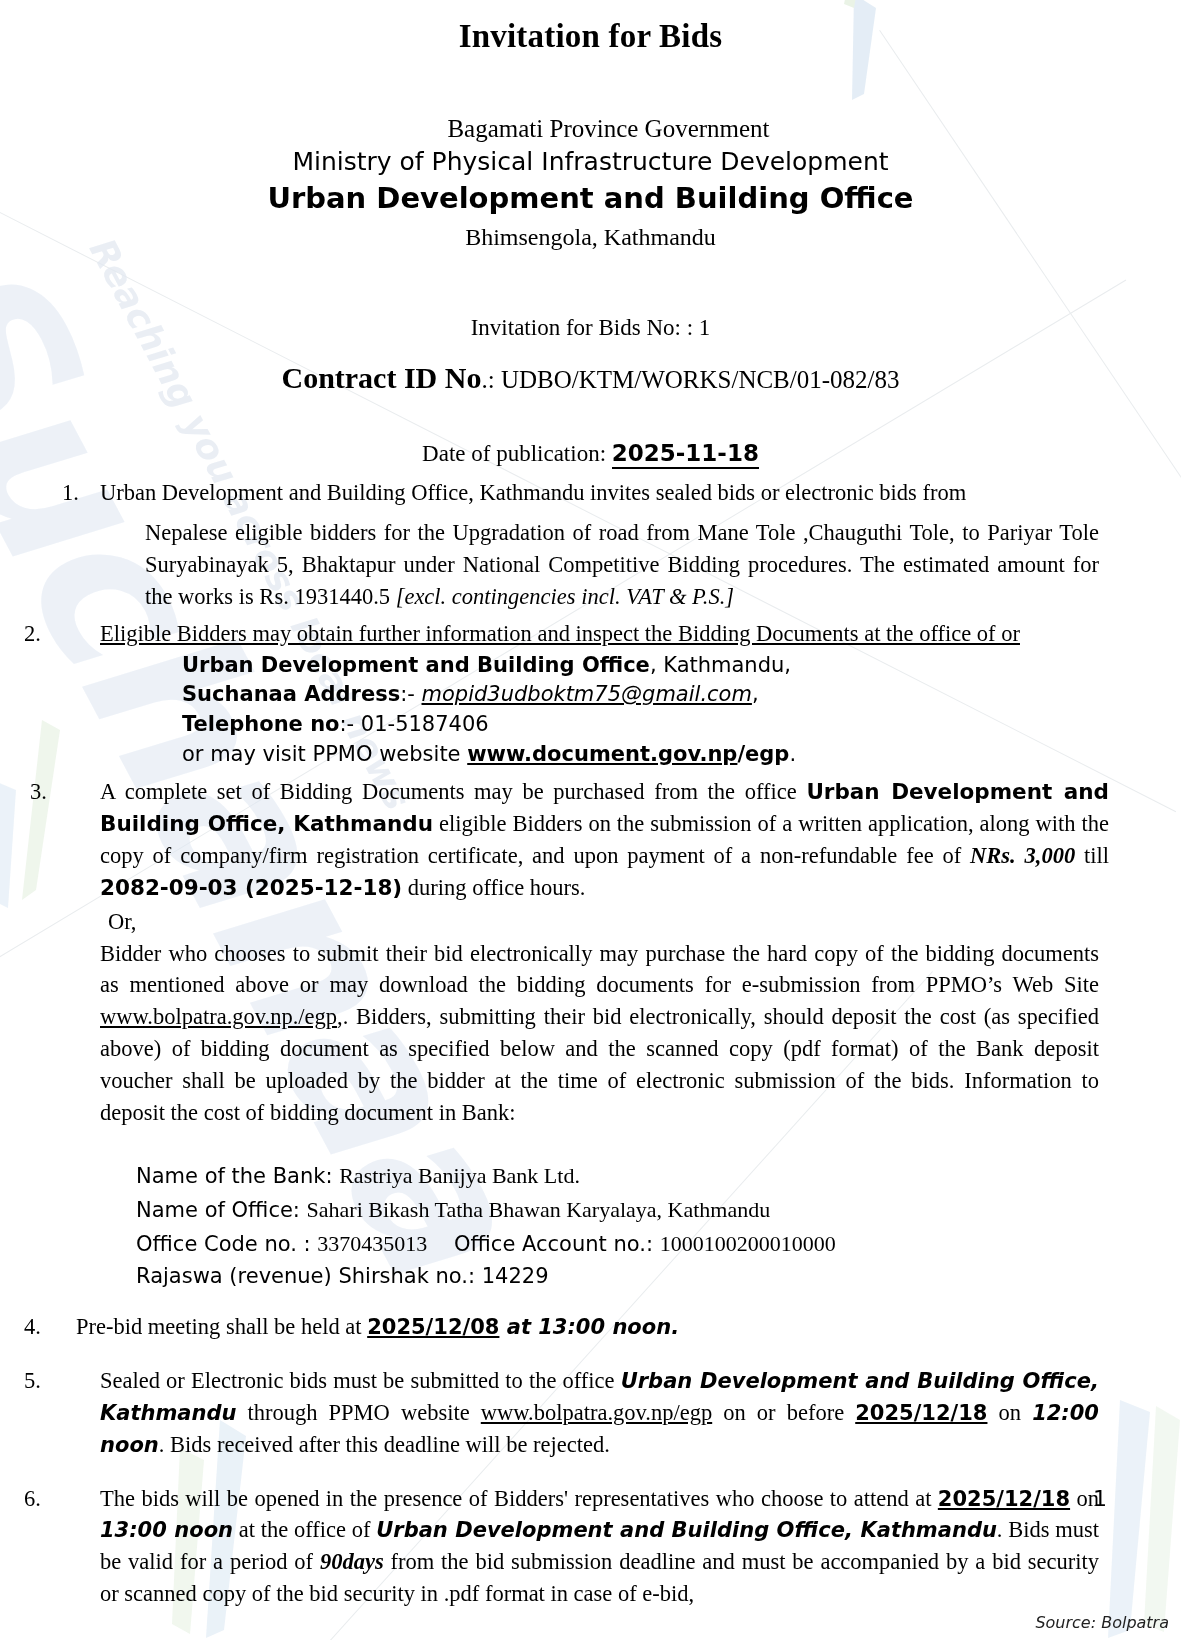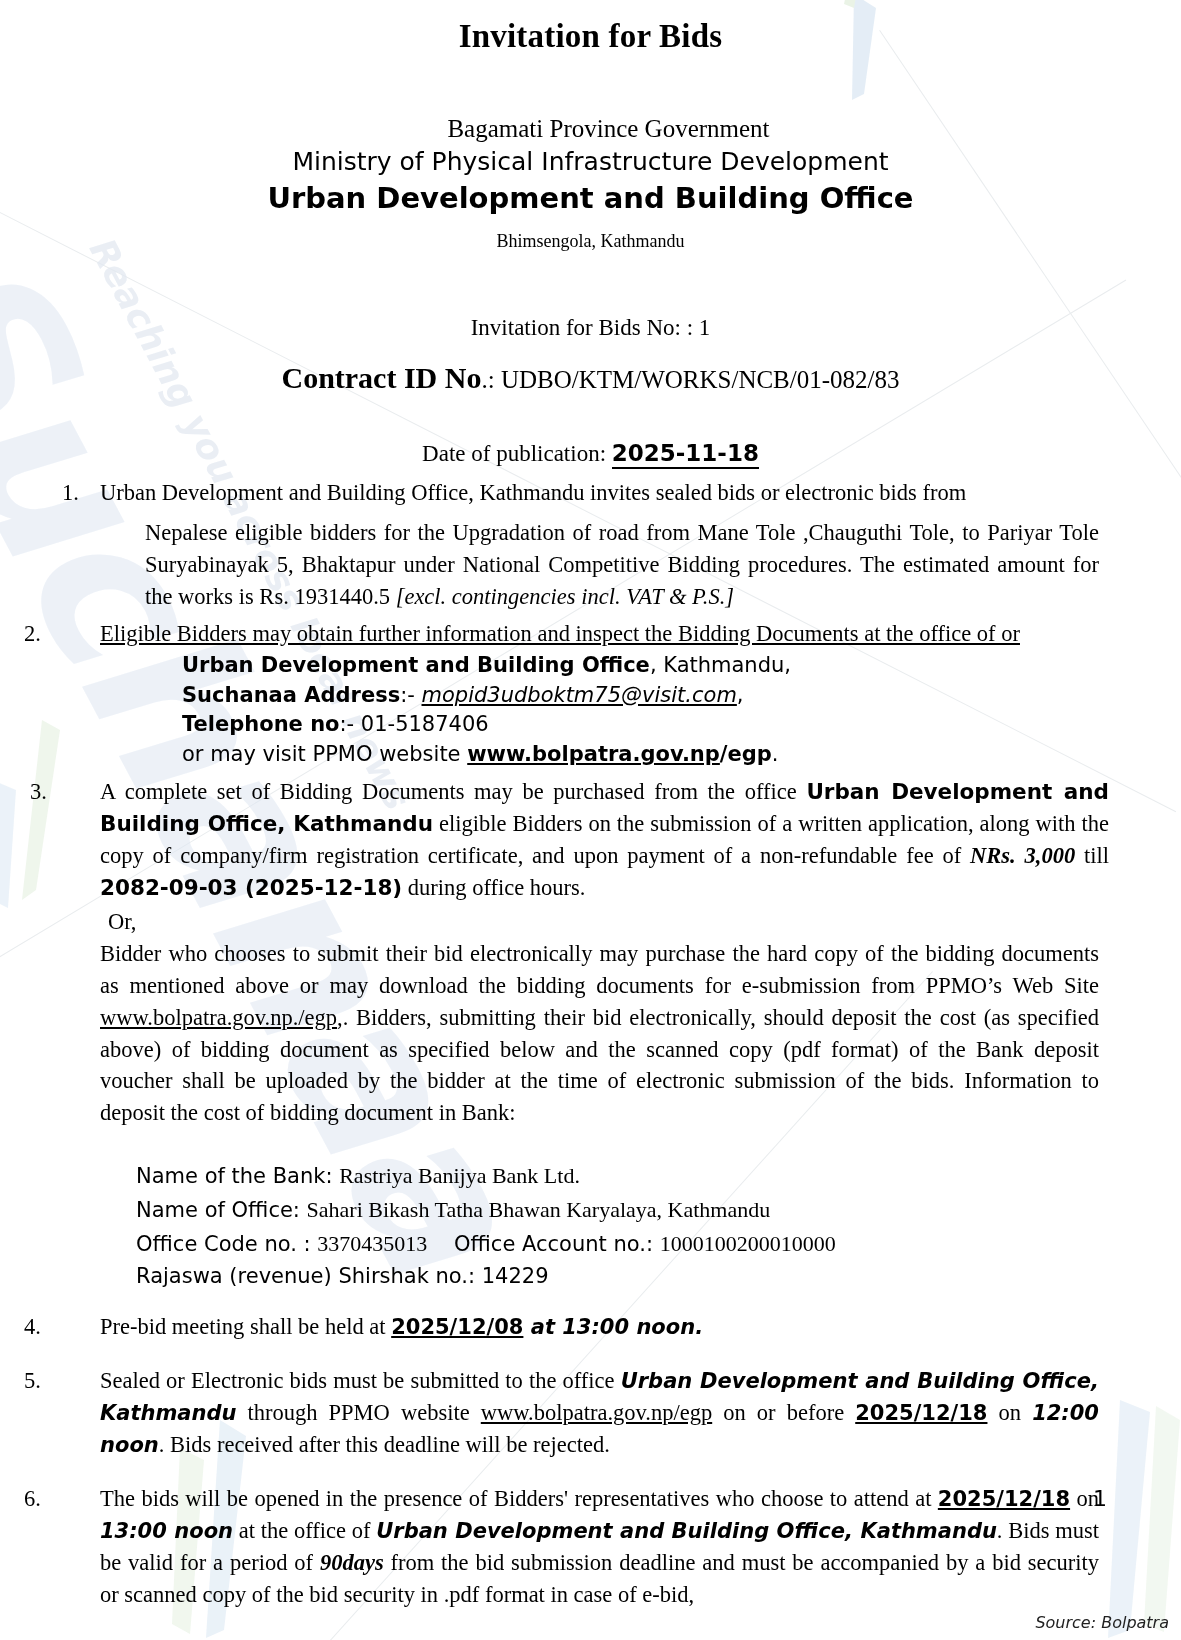--- a/index.html
+++ b/index.html
@@ -34,21 +34,21 @@
 
   .title{
     text-align:center;font-size:33px;font-weight:700;
     margin:18px 0 0 0;letter-spacing:.2px;
   }
 
   .org{text-align:center;margin-top:58px;line-height:1.30;}
   .org .l1{font-size:25px;padding-left:36px;}
   .org .l2{font-family:"DejaVu Sans","Liberation Sans",sans-serif;font-size:25px;}
   .org .l3{font-family:"DejaVu Sans","Liberation Sans",sans-serif;font-size:29px;font-weight:700;margin-top:2px;}
-  .org .l4{font-size:18px;margin-top:12px;}
+  .org .l4{font-size:24px;margin-top:4px;}
 
   .ifbno{text-align:center;font-size:23px;margin-top:62px;}
   .cid{text-align:center;margin-top:20px;font-size:25px;}
   .cid b{font-size:30px;font-weight:700;}
   .pubdate{text-align:center;font-size:23px;margin-top:45px;}
   .pubdate b{font-family:"DejaVu Sans","Liberation Sans",sans-serif;font-weight:700;
              font-size:23px;border-bottom:2px solid #000;padding-bottom:1px;}
 
   
   ol.items{list-style:none;margin:8px 0 0 0;padding:0;}
@@ -79,21 +79,21 @@
   .nrs{font-weight:700;font-style:italic;}
   .orline{margin-left:108px;margin-top:2px;font-size:22.5px;}
   .p3b{margin-left:100px;margin-right:82px;text-align:justify;font-size:22.5px;line-height:1.42;margin-top:0;}
 
   .bank{margin-left:136px;margin-top:30px;
         font-family:"DejaVu Sans","Liberation Sans",sans-serif;font-size:21px;line-height:1.52;}
   .bank .serif{font-family:"Liberation Serif","DejaVu Serif",serif;font-size:22px;}
 
   .it4{margin-top:18px;}
   .it4 .num{left:24px;top:0;}
-  .it4 .body{margin-left:100px;margin-right:82px;}
+  .it4 .body{margin-left:76px;margin-right:82px;}
 
   .it5{margin-top:22px;}
   .it5 .num{left:24px;top:0;}
   .it5 .body{margin-left:100px;margin-right:82px;}
 
   .it6{margin-top:22px;}
   .it6 .num{left:24px;top:0;}
   .it6 .body{margin-left:100px;margin-right:82px;}
 
   .bi{font-family:"DejaVu Sans","Liberation Sans",sans-serif;font-weight:700;font-style:italic;font-size:21px;}
@@ -169,27 +169,27 @@
     </li>
 
     <li class="item it2">
       <span class="num">2.</span>
       <div class="body">Eligible Bidders may obtain further information and inspect the Bidding Documents at the office of or</div>
       <div class="addr">
         <div>
           <b>Urban Development and Building Office</b><span>, Kathmandu,</span>
         </div>
         <div>
-          <b>Suchanaa Address</b><span>:- </span><span class="em">mopid3udboktm75@visit.com</span><span>,</span>
+          <b>Suchanaa Address</b><span>:- </span><span class="em">mopid3udboktm75@gmail.com</span><span>,</span>
         </div>
         <div>
           <b>Telephone no</b><span>:- 01-5187406</span>
         </div>
         <div>
-          <span>or may visit PPMO website </span><b class="u">www.bolpatra.gov.np</b><b>/egp</b><span>.</span>
+          <span>or may visit PPMO website </span><b class="u">www.document.gov.np</b><b>/egp</b><span>.</span>
         </div>
       </div>
     </li>
 
     <li class="item it3">
       <span class="num">3.</span>
       <div class="body">
         <span>A complete set of Bidding Documents may be purchased from the office </span><b class="sans-b">Urban Development and Building Office, Kathmandu</b><span> eligible Bidders on the submission of a written application, along with the copy of company/firm registration certificate, and upon payment of a non-refundable fee of </span><span class="nrs">NRs. 3,000</span><span>  till </span><b class="sans-b">2082-09-03 (2025-12-18)</b><span> during office hours.</span>
       </div>
       <div class="orline">Or,</div>

